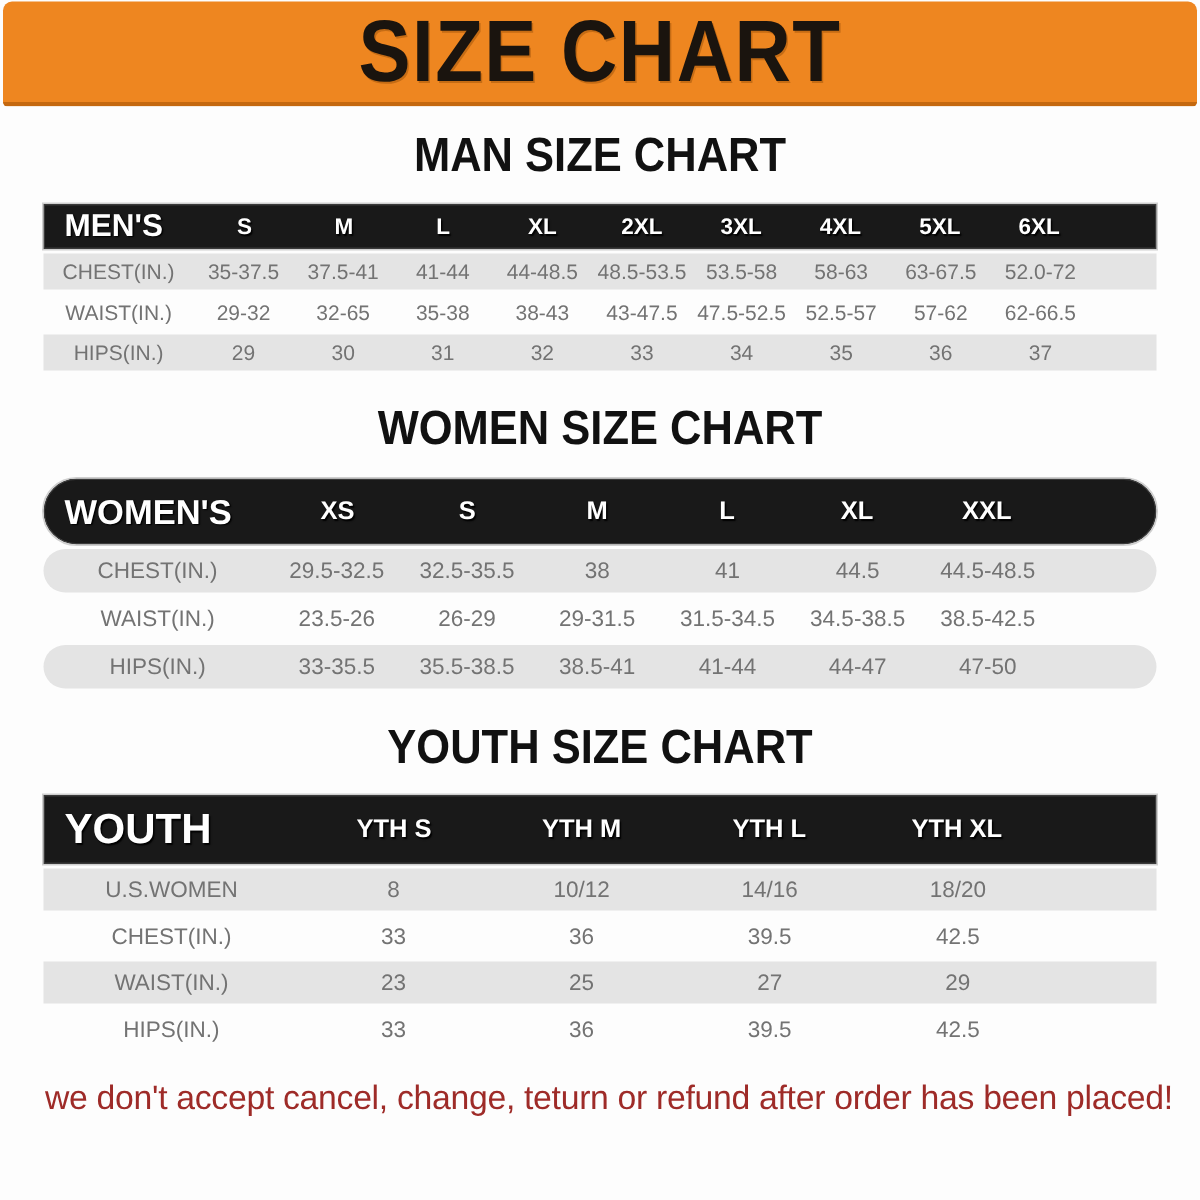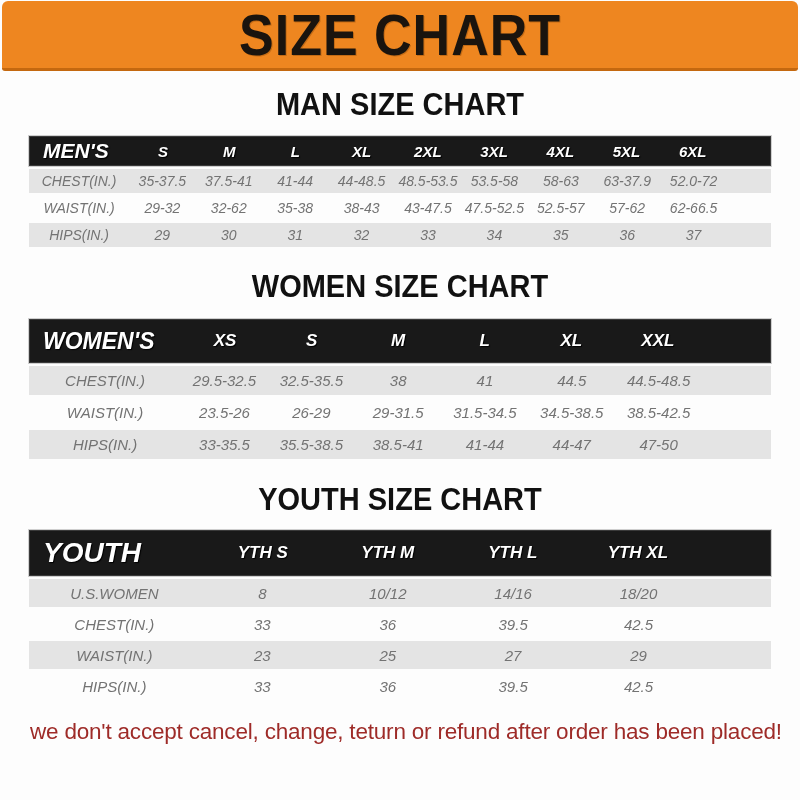--- a/index.html
+++ b/index.html
@@ -31,23 +31,23 @@
 
   
   .size-table {
     width:742px; margin:0 auto;
     display:flex; flex-direction:column; gap:3px;
   }
   #table-men   { margin-top:15px; }
   #table-women { margin-top:16px; }
   #table-youth { margin-top:14px; }
 
-  .trow { display:grid; align-items:center;font-style:italic; }
+  .trow { display:grid; align-items:center; }
   .table-men   .trow { grid-template-columns:13.5% repeat(9, 8.95%) auto; }
-  .table-women .trow { grid-template-columns:20.5% repeat(6, 11.7%) auto; }
+  .table-women .trow { grid-template-columns:20.5% repeat(6, 11.7%) auto;border-radius:22px; }
   .table-youth .trow { grid-template-columns:23% repeat(4, 16.9%) auto; }
 
   .thead {
     background:#191919; color:#fff;
     border:1px solid #3a3a3a; outline:1px solid #cfcfcf;
   }
   .table-men   .thead { height:30px; }
   .table-women .thead { height:44px; }
   .table-youth .thead { height:46px; }
 
@@ -107,28 +107,28 @@
     </div>
     <div class="trow tbody-row">
       <div class="cell label">CHEST(IN.)</div>
       <div class="cell">35-37.5</div>
       <div class="cell">37.5-41</div>
       <div class="cell">41-44</div>
       <div class="cell">44-48.5</div>
       <div class="cell">48.5-53.5</div>
       <div class="cell">53.5-58</div>
       <div class="cell">58-63</div>
-      <div class="cell">63-37.9</div>
+      <div class="cell">63-67.5</div>
       <div class="cell">52.0-72</div>
       <div class="cell filler"></div>
     </div>
     <div class="trow tbody-row">
       <div class="cell label">WAIST(IN.)</div>
       <div class="cell">29-32</div>
-      <div class="cell">32-62</div>
+      <div class="cell">32-65</div>
       <div class="cell">35-38</div>
       <div class="cell">38-43</div>
       <div class="cell">43-47.5</div>
       <div class="cell">47.5-52.5</div>
       <div class="cell">52.5-57</div>
       <div class="cell">57-62</div>
       <div class="cell">62-66.5</div>
       <div class="cell filler"></div>
     </div>
     <div class="trow tbody-row">

